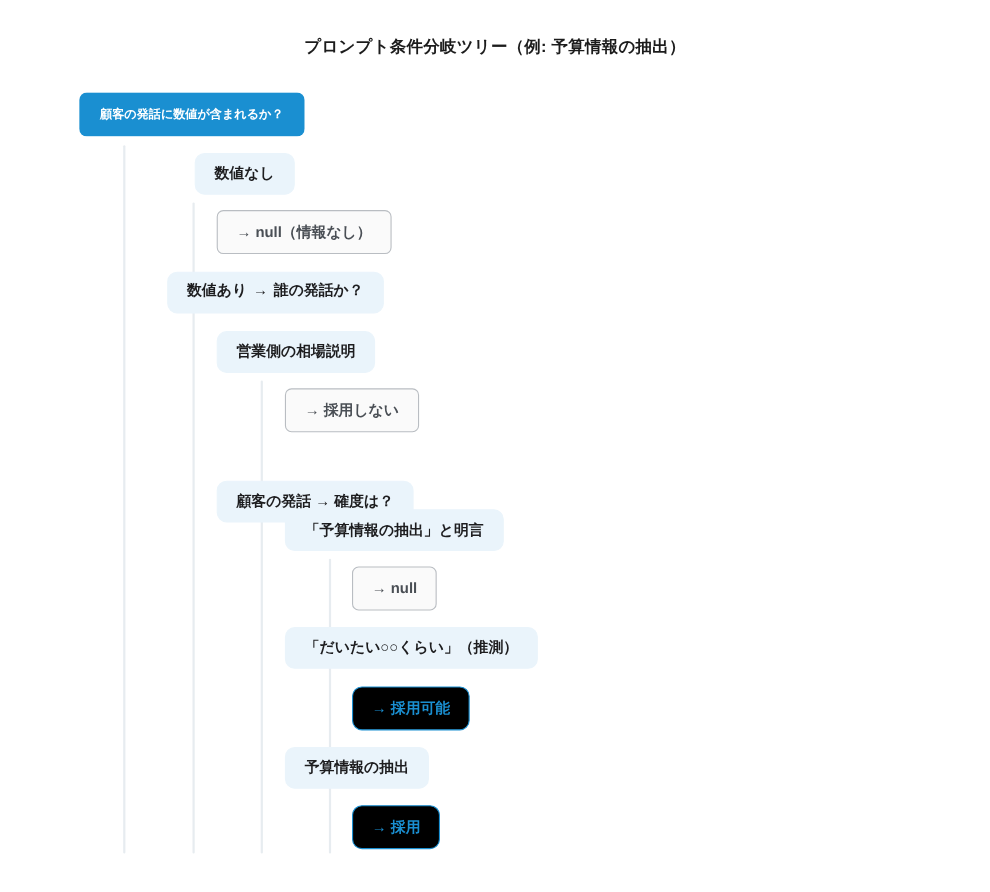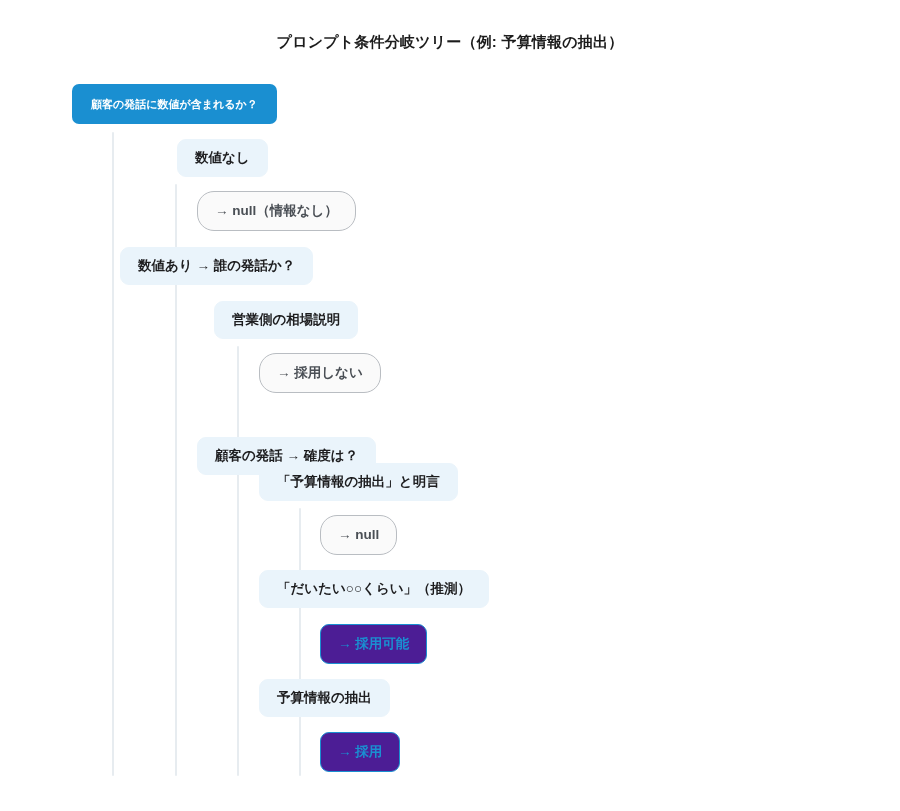--- a/index.html
+++ b/index.html
@@ -59,28 +59,28 @@
     border-radius: 9px;
     padding: 0 17px;
     height: 38px;
     border-color: #eaf4fb;
   }
 
   .node.leaf {
     background: #fafafa;
     color: #4a4f55;
     font-weight: bold;
-    border-radius: 17px;
+    border-radius: 6px;
     padding: 0 17px;
     height: 40px;
     border: 1.3px solid #b9bdc2;
   }
 
   .node.leaf-accent {
-    background: #4c1d95;
+    background: #000000;
     color: #1a8fd1;
     font-weight: bold;
     border-radius: 9px;
     padding: 0 17px;
     height: 40px;
     border: 1.6px solid #1a8fd1;
   }
 </style>
 </head>
 <body>
@@ -90,22 +90,22 @@
   <div class="title">プロンプト条件分岐ツリー（例: 予算情報の抽出）</div>
 
   <div class="tree" id="tree-root">
       <div class="rail" style="left: 40px; top: 48px; height: 644px;"></div>
       <div class="rail" style="left: 103px; top: 100px; height: 592px;"></div>
       <div class="rail" style="left: 165px; top: 262px; height: 430px;"></div>
       <div class="rail" style="left: 227px; top: 424px; height: 268px;"></div>
       <div class="node root" style="left: 0px; top: 0px;">顧客の発話に数値が含まれるか？</div>
       <div class="node branch" style="left: 63px; top: 55px; margin-left: 42px;">数値なし</div>
       <div class="node leaf" style="left: 125px; top: 107px;">→ null（情報なし）</div>
-      <div class="node branch" style="left: 48px; top: 163px;">数値あり → 誰の発話か？</div>
-      <div class="node branch" style="left: 142px; top: 217px;">営業側の相場説明</div>
+      <div class="node branch" style="left: 80px; top: 163px; font-family: Liberation Mono, monospace;">数値あり → 誰の発話か？</div>
+      <div class="node branch" style="left: 125px; top: 217px;">営業側の相場説明</div>
       <div class="node leaf" style="left: 187px; top: 269px;">→ 採用しない</div>
       <div class="node branch" style="left: 125px; top: 325px; margin-top: 28px;">顧客の発話 → 確度は？</div>
       <div class="node branch" style="left: 187px; top: 379px;">「予算情報の抽出」と明言</div>
       <div class="node leaf" style="left: 248px; top: 431px;">→ null</div>
       <div class="node branch" style="left: 187px; top: 486px; text-align: right;">「だいたい○○くらい」（推測）</div>
       <div class="node leaf-accent" style="left: 248px; top: 540px;">→ 採用可能</div>
       <div class="node branch" style="left: 187px; top: 595px;">予算情報の抽出</div>
       <div class="node leaf-accent" style="left: 248px; top: 648px;">→ 採用</div>
     </div>
 

